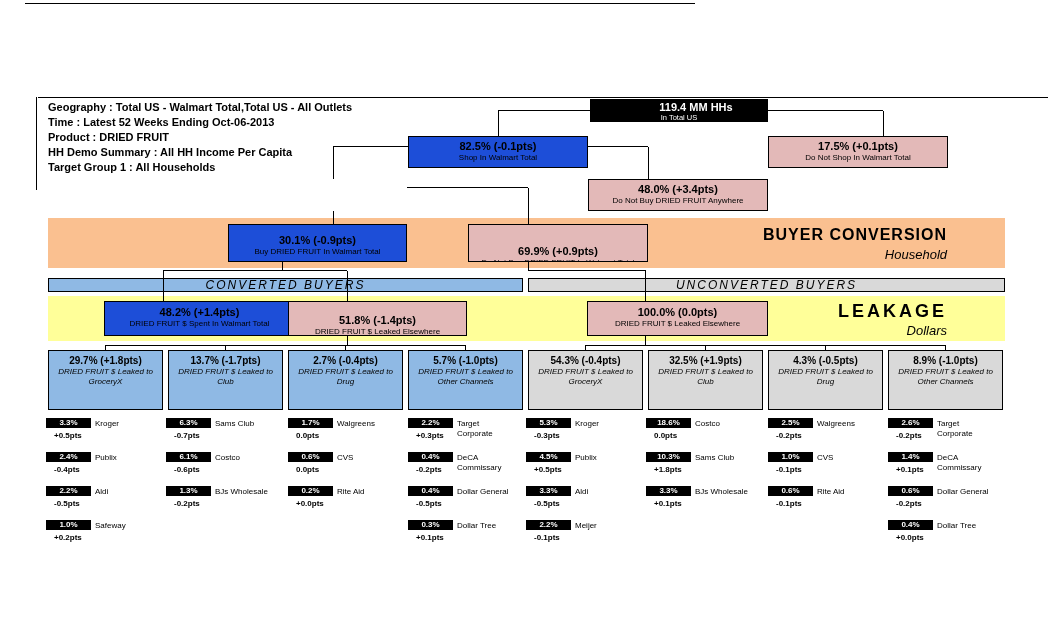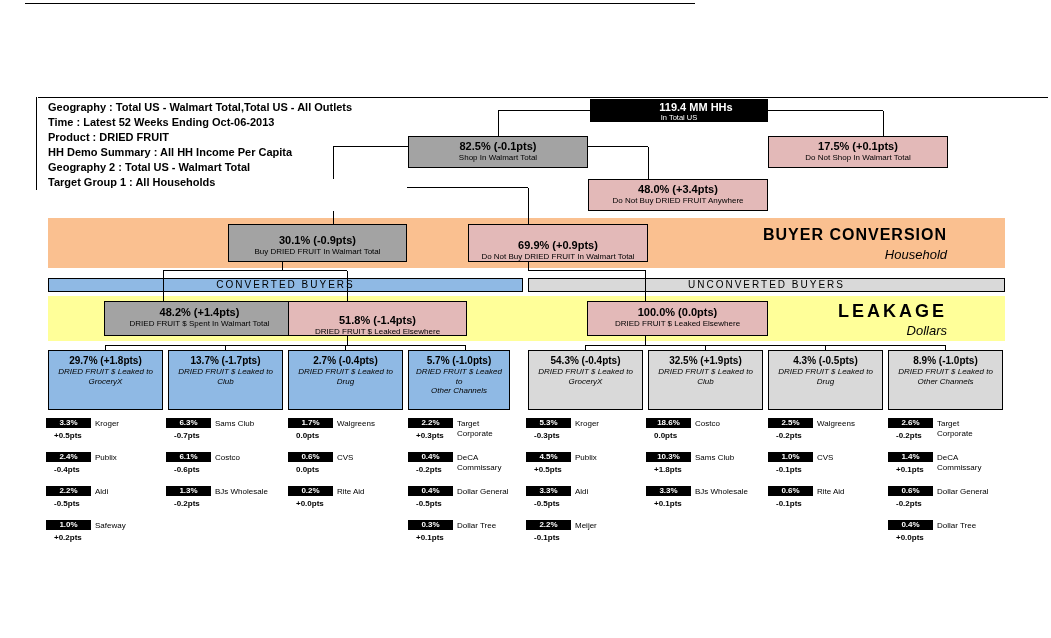--- a/index.html
+++ b/index.html
@@ -3,34 +3,34 @@
 <meta charset="utf-8">
 <style>
   html,body{margin:0;padding:0;background:#fff;}
   #page{position:relative;width:1051px;height:638px;background:#fff;overflow:hidden;
         font-family:"Liberation Sans","DejaVu Sans",sans-serif;color:#000;}
   .ln{position:absolute;background:#000;}
   .hdr{position:absolute;left:48px;top:100px;font-size:11px;font-weight:bold;line-height:15px;white-space:nowrap;}
   .node{position:absolute;border:1px solid #000;box-sizing:border-box;text-align:center;padding-top:3px;overflow:hidden;}
   .node .v{font-size:11px;font-weight:bold;line-height:13px;white-space:nowrap;}
   .node .l{font-size:8px;line-height:10px;white-space:nowrap;}
-  .green{background:#a3a3a3;text-align:center;}
+  .green{background:#1d4ed8;text-align:center;}
   .pink{background:#E3B9B8;}
   .blue{background:#8FB9E4;}
   .gray{background:#D9D9D9;}
   .rootbox{background:#000;color:#fff;padding-top:1px;}
   .rootbox .v{font-size:11px;font-weight:bold;line-height:12px;margin-left:34px;}
   .rootbox .l{font-size:7.5px;line-height:9px;}
   .band{position:absolute;left:48px;width:957px;}
   .band-orange{top:218px;height:50px;background:#FAC090;}
   .band-yellow{top:296px;height:45px;background:#FFFF99;}
   .bigtitle{position:absolute;right:104px;text-align:right;font-weight:bold;white-space:nowrap;}
   .subtitle{position:absolute;right:104px;text-align:right;font-style:italic;font-size:13px;white-space:nowrap;}
   .segbar{position:absolute;top:278px;height:14px;border:1px solid #000;box-sizing:border-box;
-          text-align:center;font-size:10px;letter-spacing:2px;line-height:12px;white-space:nowrap;}
+          text-align:center;font-size:12px;letter-spacing:2px;line-height:12px;white-space:nowrap;font-style:italic;}
   .chan .v{font-size:10px;}
   .chan .l{white-space:normal;line-height:9.5px;padding:0 4px;font-style:italic;}
   .rentry{position:absolute;width:120px;height:34px;}
   .rshare{position:absolute;left:0;top:0;width:45px;height:10px;background:#000;color:#fff;
           font-size:8px;font-weight:bold;text-align:center;line-height:10px;}
   .rname{position:absolute;left:49px;top:1px;font-size:8px;line-height:9.5px;white-space:pre-line;width:72px;}
   .rchange{position:absolute;left:8px;top:13px;font-size:8px;font-weight:bold;white-space:nowrap;}
 </style>
 </head>
 <body>
@@ -39,21 +39,20 @@
 
   <div class="ln" style="left:25px;top:3px;width:670px;height:1px"></div>
   <div class="ln" style="left:38px;top:97px;width:1010px;height:1px"></div>
   <div class="ln" style="left:36px;top:97px;width:1px;height:93px"></div>
 
   <div class="hdr">
     <div>Geography : Total US - Walmart Total,Total US - All Outlets</div>
     <div>Time : Latest 52 Weeks Ending Oct-06-2013</div>
     <div>Product : DRIED FRUIT</div>
     <div>HH Demo Summary : All HH Income Per Capita</div>
-    <div>Geography 2 : Total US - Walmart Total</div>
     <div>Target Group 1 : All Households</div>
   </div>
 
   <div class="band band-orange"></div>
   <div class="band band-yellow"></div>
   <div class="bigtitle" style="top:226px;font-size:16px;letter-spacing:1px">BUYER CONVERSION</div>
   <div class="subtitle" style="top:247px">Household</div>
   <div class="bigtitle" style="top:301px;font-size:18px;letter-spacing:3px">LEAKAGE</div>
   <div class="subtitle" style="top:323px">Dollars</div>
 
@@ -107,21 +106,21 @@
 
   <div class="node pink" style="left:588px;top:179px;width:180px;height:32px">
     <div class="v">48.0% (+3.4pts)</div>
     <div class="l">Do Not Buy DRIED FRUIT Anywhere</div>
   </div>
 
   <div class="node green" style="left:228px;top:224px;width:179px;height:38px;padding-top:9px">
     <div class="v">30.1% (-0.9pts)</div>
     <div class="l">Buy DRIED FRUIT In Walmart Total</div>
   </div>
-  <div class="node pink" style="left:468px;top:224px;width:180px;height:38px;padding-top:14px">
+  <div class="node pink" style="left:468px;top:224px;width:180px;height:38px;padding-top:20px">
     <div class="v">69.9% (+0.9pts)</div>
     <div class="l">Do Not Buy DRIED FRUIT In Walmart Total</div>
   </div>
 
   <div class="node green" style="left:104px;top:301px;width:191px;height:35px;padding-top:4px">
     <div class="v">48.2% (+1.4pts)</div>
     <div class="l">DRIED FRUIT $ Spent In Walmart Total</div>
   </div>
   <div class="node pink" style="left:288px;top:301px;width:179px;height:35px;padding-top:12px">
     <div class="v">51.8% (-1.4pts)</div>
@@ -140,21 +139,21 @@
   <div class="node blue chan" style="left:168px;top:350px;width:115px;height:60px">
     <div class="v">13.7% (-1.7pts)</div>
     <div class="l">DRIED FRUIT $ Leaked to</div>
     <div class="l">Club</div>
   </div>
   <div class="node blue chan" style="left:288px;top:350px;width:115px;height:60px">
     <div class="v">2.7% (-0.4pts)</div>
     <div class="l">DRIED FRUIT $ Leaked to</div>
     <div class="l">Drug</div>
   </div>
-  <div class="node blue chan" style="left:408px;top:350px;width:102px;height:60px">
+  <div class="node blue chan" style="left:408px;top:350px;width:115px;height:60px">
     <div class="v">5.7% (-1.0pts)</div>
     <div class="l">DRIED FRUIT $ Leaked to</div>
     <div class="l">Other Channels</div>
   </div>
   <div class="node gray chan" style="left:528px;top:350px;width:115px;height:60px">
     <div class="v">54.3% (-0.4pts)</div>
     <div class="l">DRIED FRUIT $ Leaked to</div>
     <div class="l">GroceryX</div>
   </div>
   <div class="node gray chan" style="left:648px;top:350px;width:115px;height:60px">

